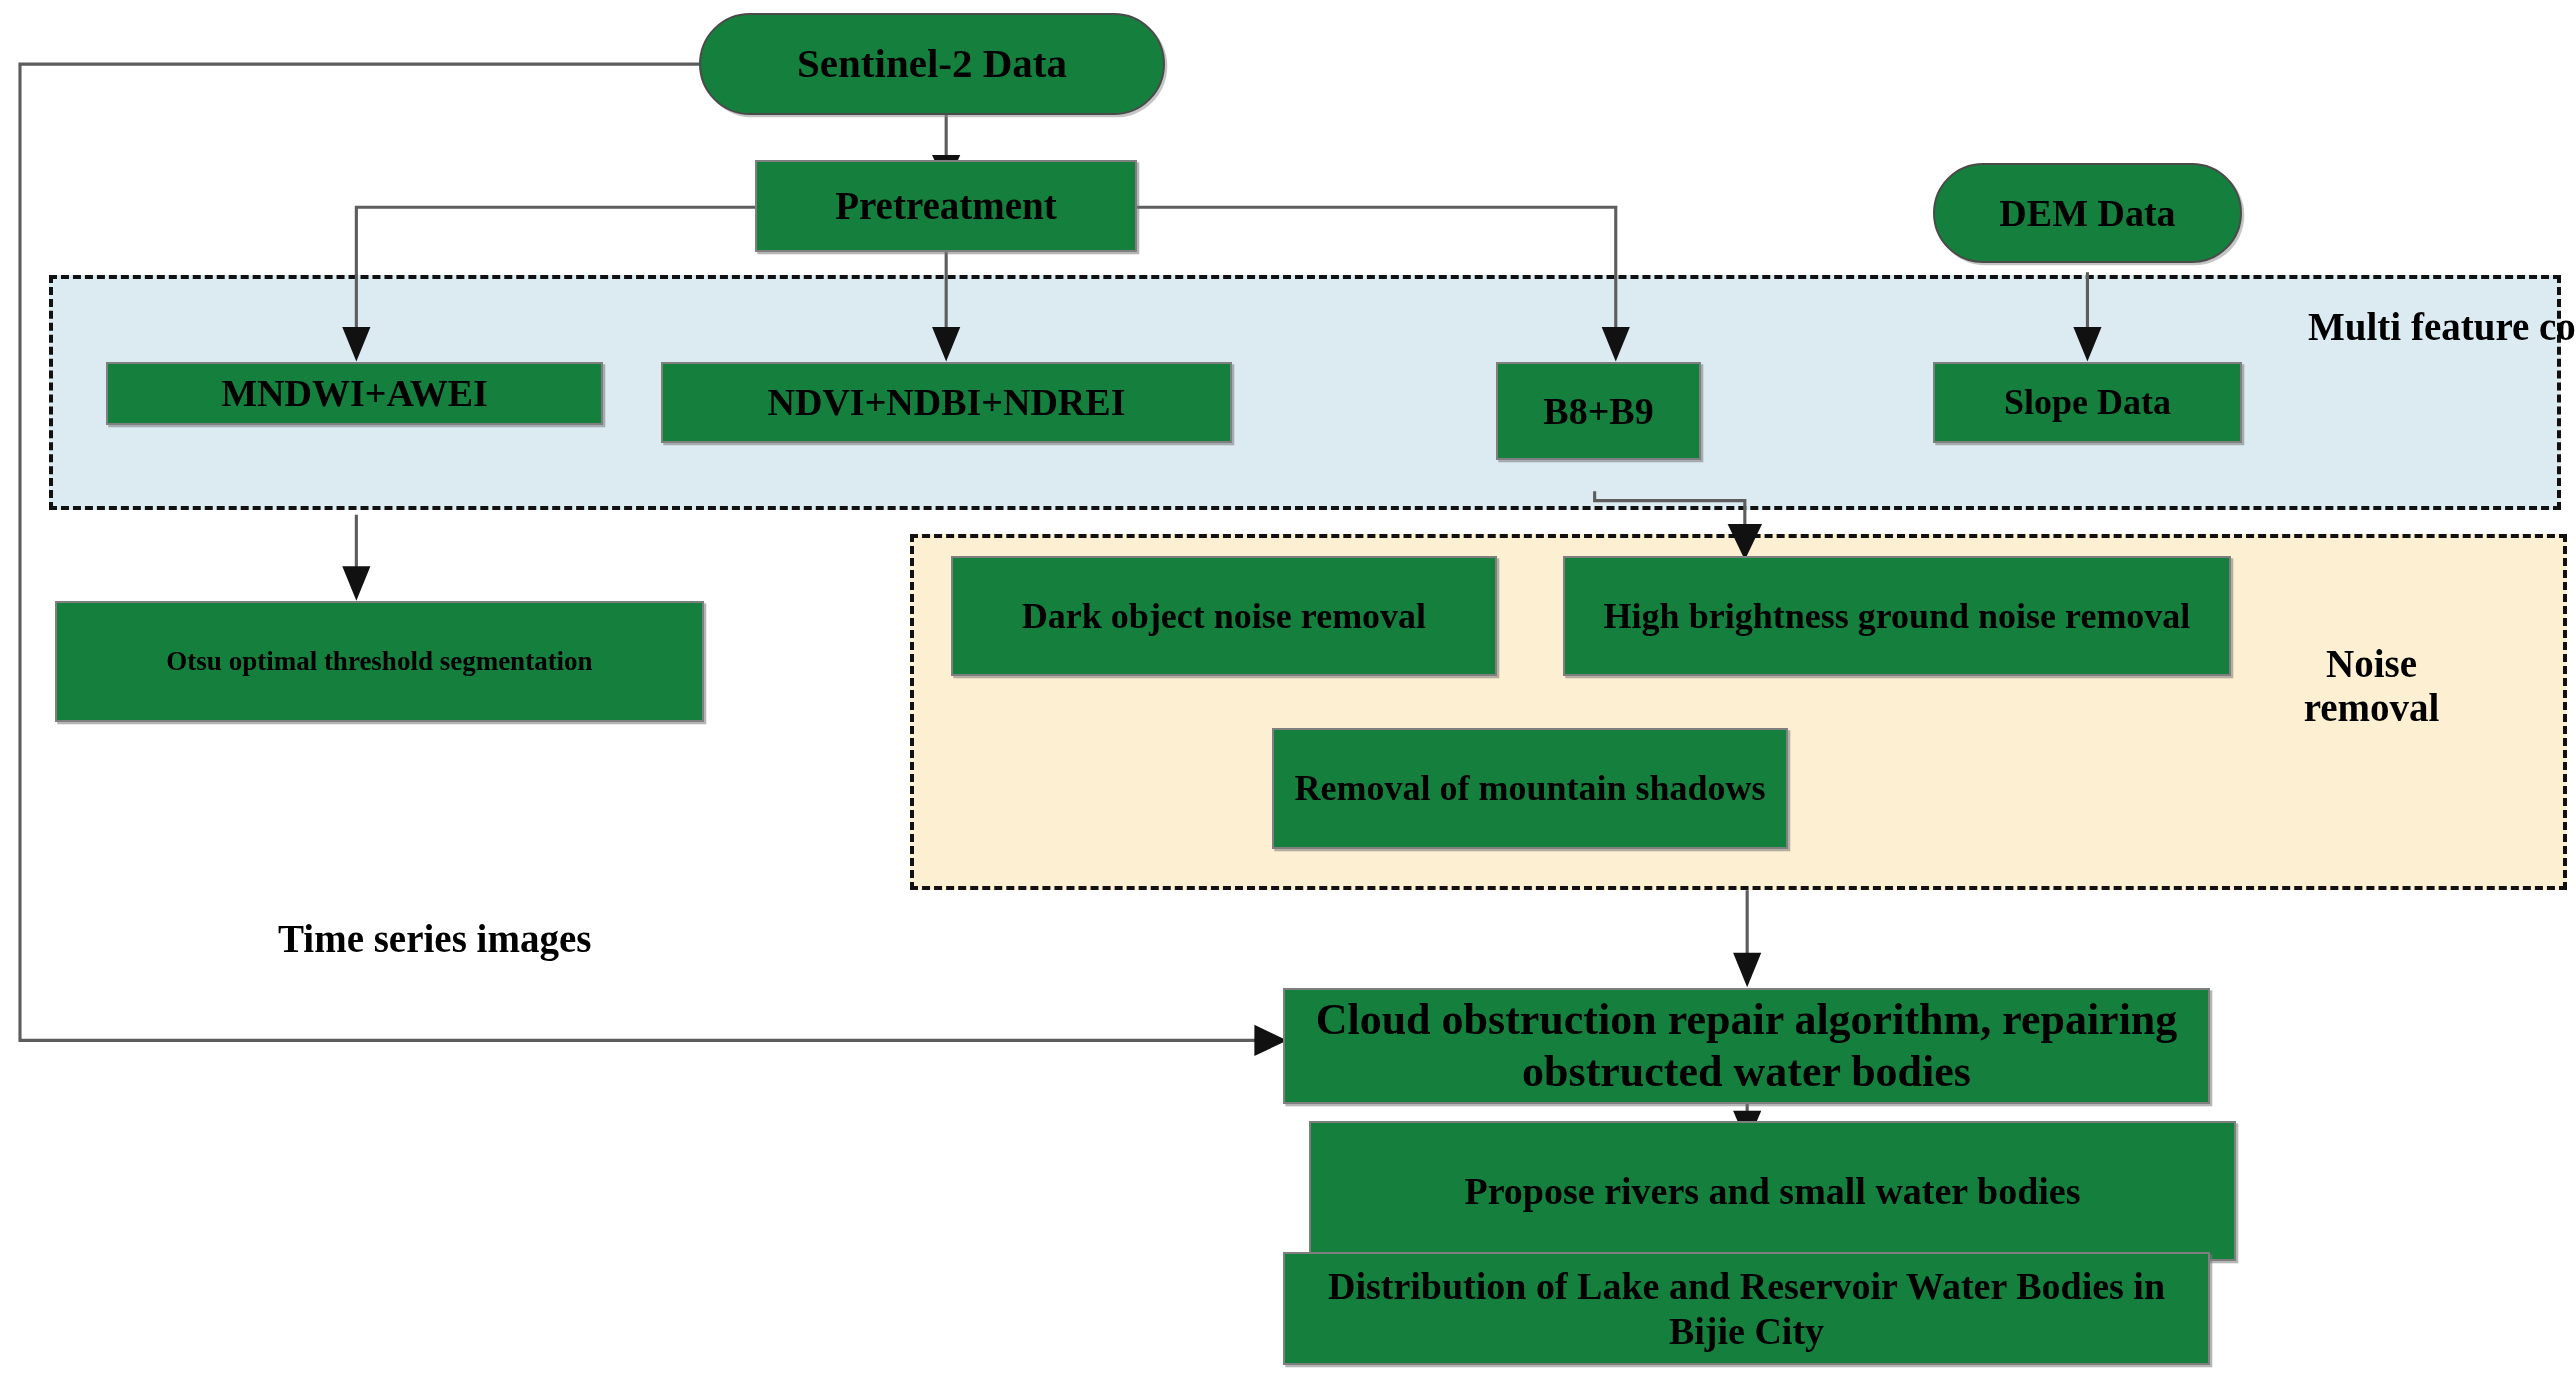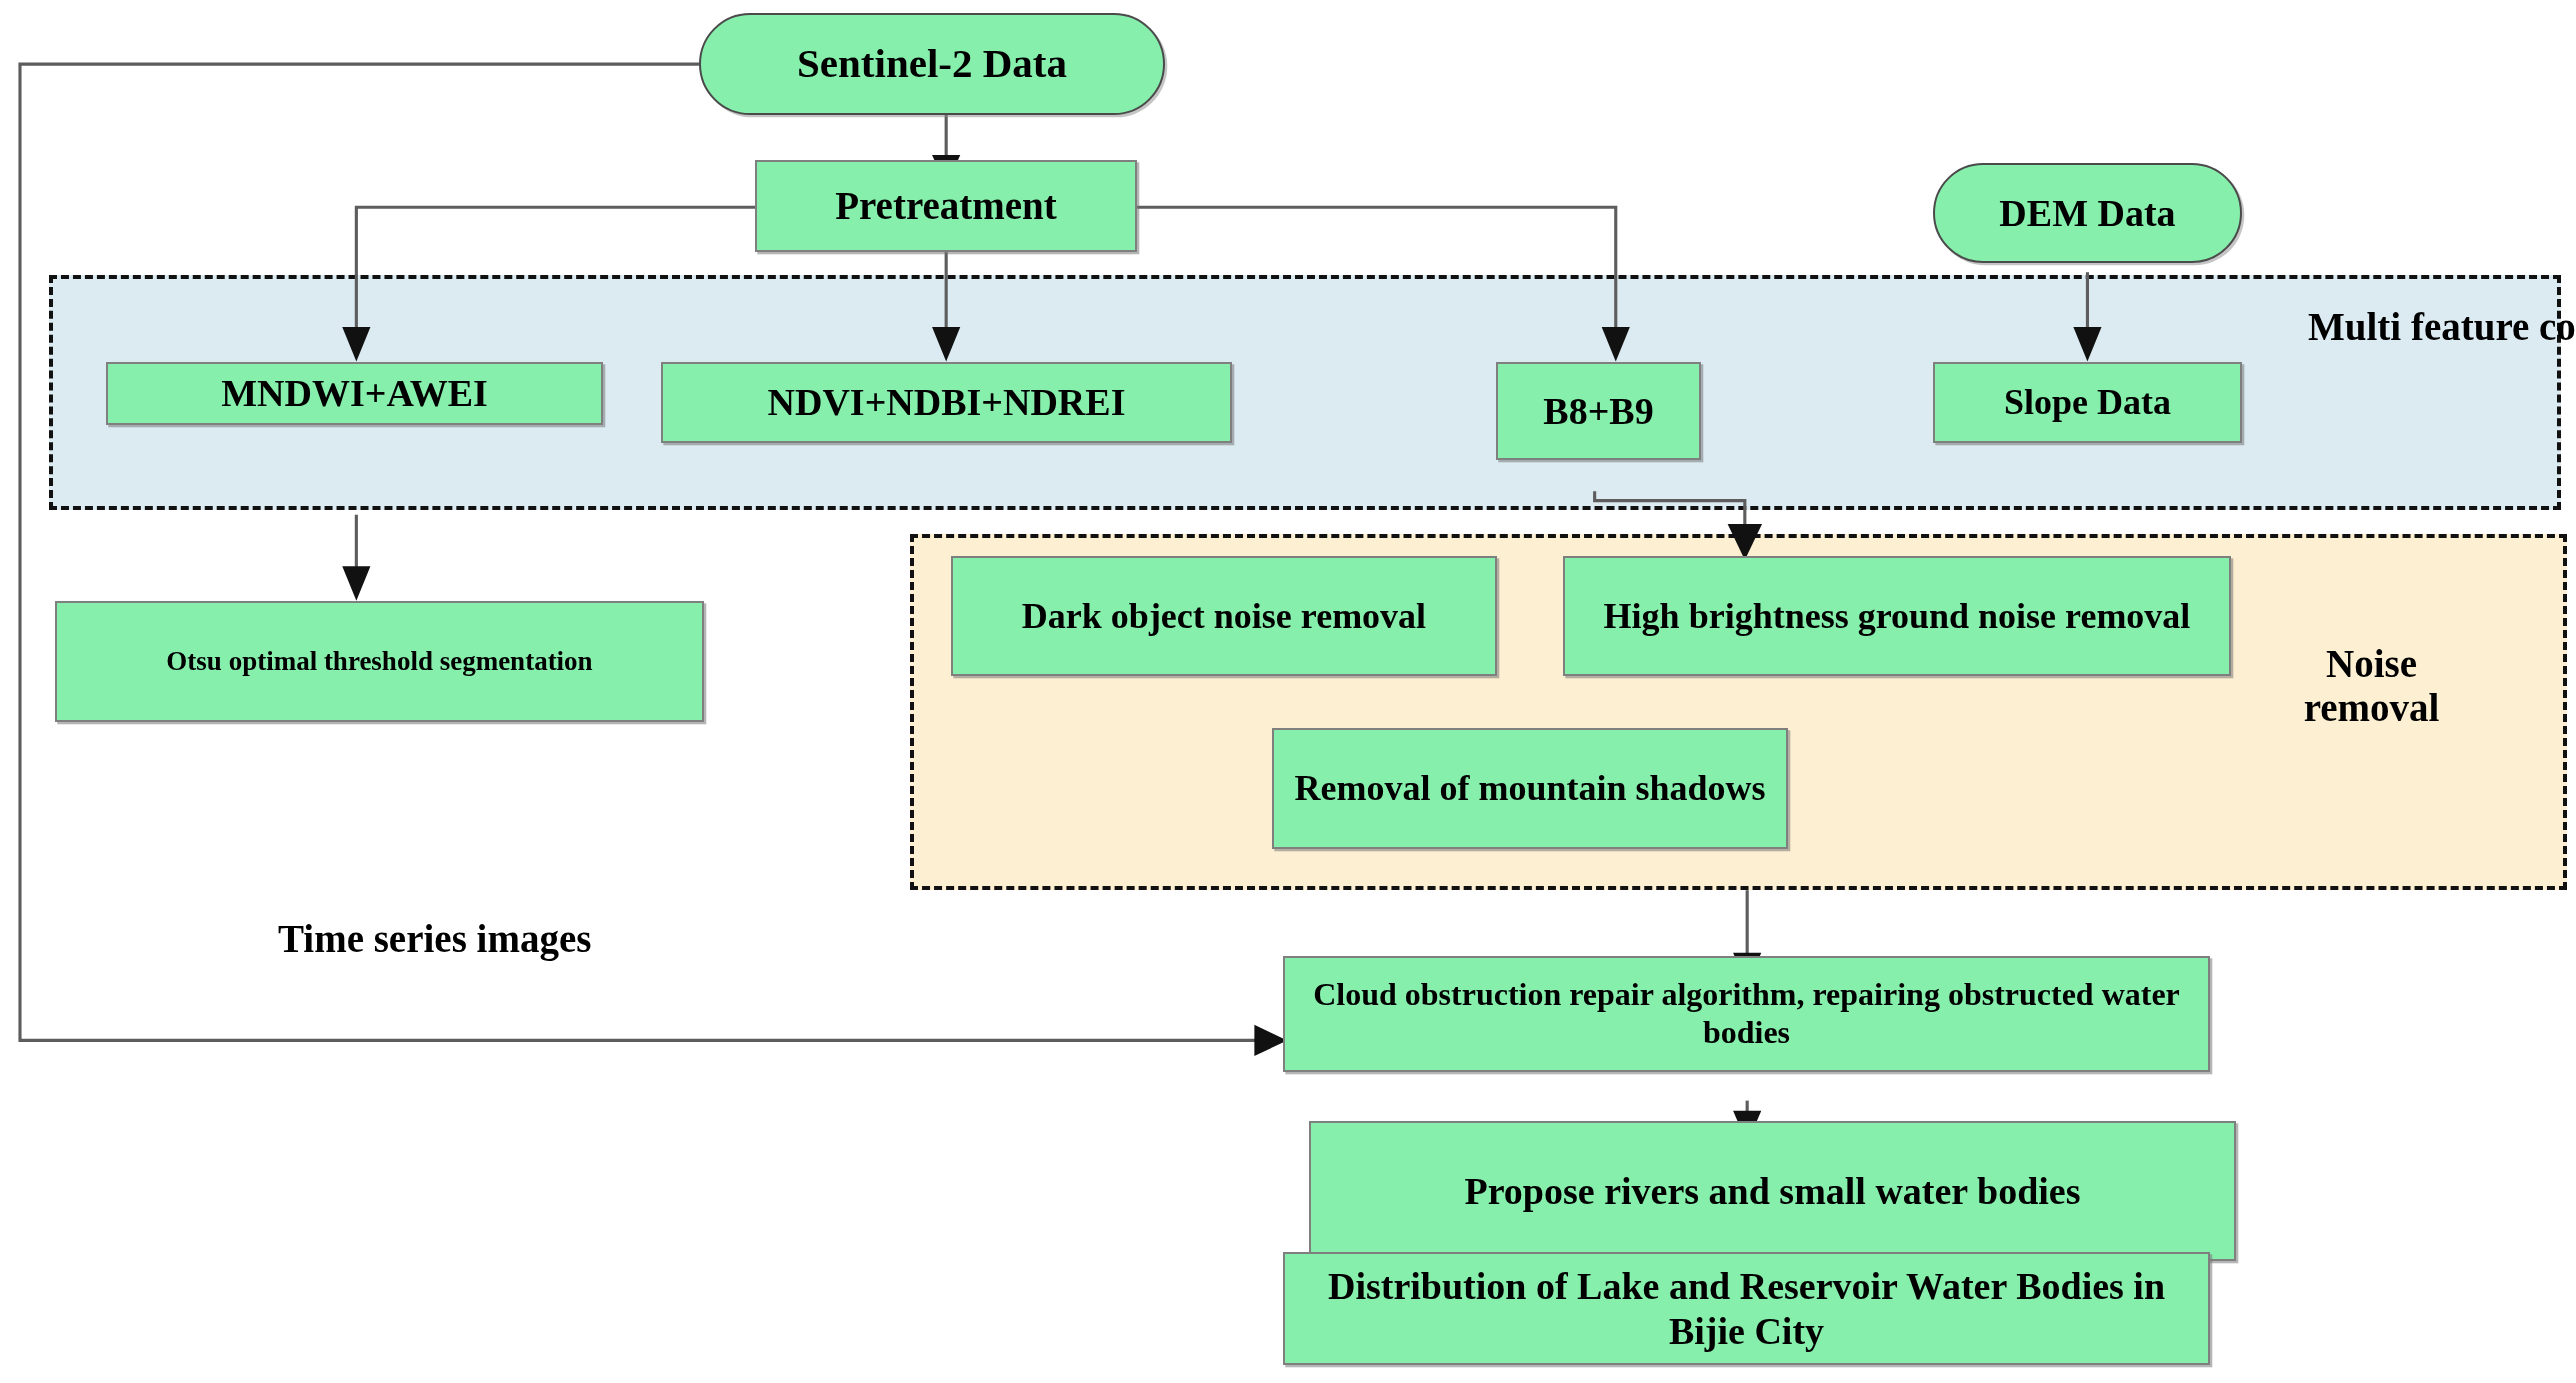--- a/index.html
+++ b/index.html
@@ -21,21 +21,21 @@
     font-weight:bold;
     color:#000000;
     text-align:center;
     line-height:1.12;
     white-space:nowrap;
   }
 
   
   .node{
     position:absolute;box-sizing:border-box;
-    background:#86efac;
+    background:#15803d;
     border:2.3px solid #7f7f7f;
     display:flex;align-items:center;justify-content:center;
     text-align:center;
     font-weight:bold;color:#000000;
     line-height:1.18;
     box-shadow:2.3px 2.3px 0 rgba(120,120,120,.55);
     padding:1.6px 6.3px;
   }
   .node.term{border-radius:782px;border:2.3px solid #4a4a4a;box-shadow:2.3px 2.3px 0 rgba(140,140,140,.5);}
 
@@ -107,21 +107,21 @@
   <div class="node" style="left:1933px;top:362px;width:309px;height:81px;font-size:36px;">Slope Data</div>
 
   <div class="node" style="left:55px;top:601px;width:649px;height:121px;font-size:27px;">Otsu optimal threshold segmentation</div>
 
   <div class="node" style="left:951px;top:556px;width:546px;height:120px;font-size:36px;">Dark object noise removal</div>
 
   <div class="node" style="left:1563px;top:556px;width:668px;height:120px;font-size:36px;">High brightness ground noise removal</div>
 
   <div class="node" style="left:1272px;top:728px;width:516px;height:121px;font-size:36px;">Removal of mountain shadows</div>
 
-  <div class="node" style="left:1283px;top:956px;width:927px;height:116px;font-size:32px;">Cloud obstruction repair algorithm, repairing obstructed water bodies</div>
+  <div class="node" style="left:1283px;top:988px;width:927px;height:116px;font-size:44px;">Cloud obstruction repair algorithm, repairing obstructed water bodies</div>
 
   <div class="node" style="left:1283px;top:1121px;width:927px;height:140px;font-size:38px;margin-left:26px;">Propose rivers and small water bodies</div>
 
   <div class="node" style="left:1283px;top:1252px;width:927px;height:113px;font-size:38px;">Distribution of Lake and Reservoir Water Bodies in Bijie City</div>
 
   <div class="band-label" style="left:2308px;top:305px;width:266px;font-size:39px;">Multi feature computation</div>
 
   <div class="band-label" style="left:2254px;top:642px;width:235px;font-size:39px;white-space:normal;">Noise removal</div>
 
   <div class="freetext" style="left:278px;top:916px;font-size:39px;">Time series images</div>

